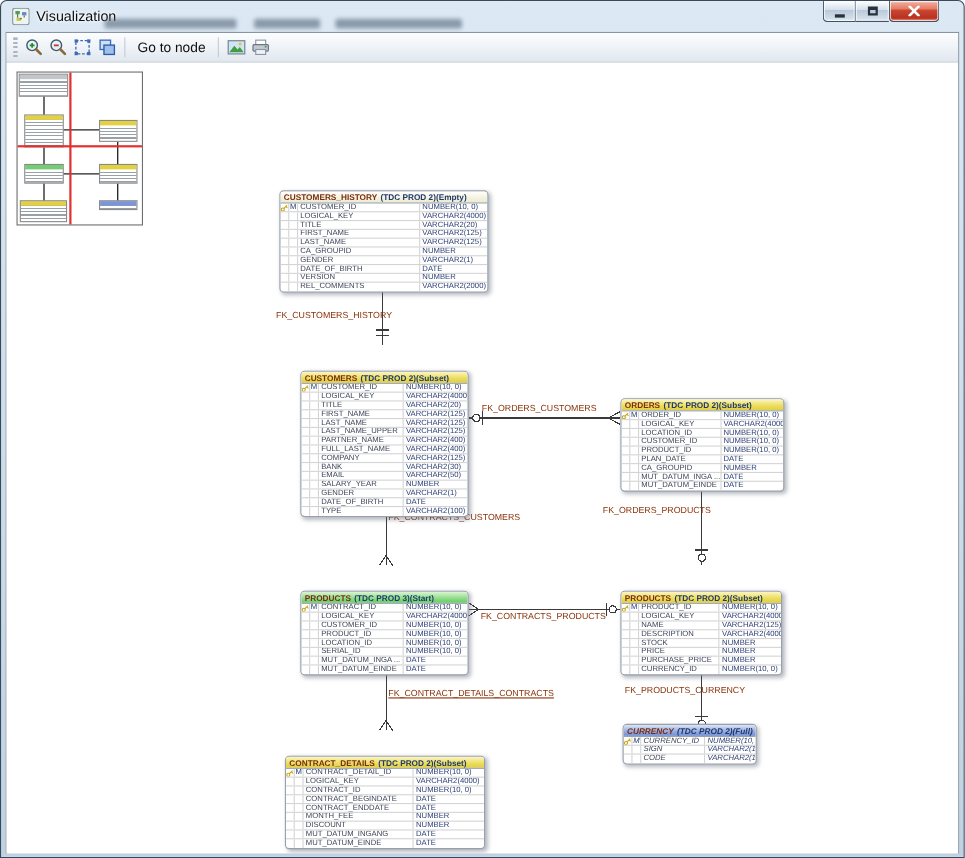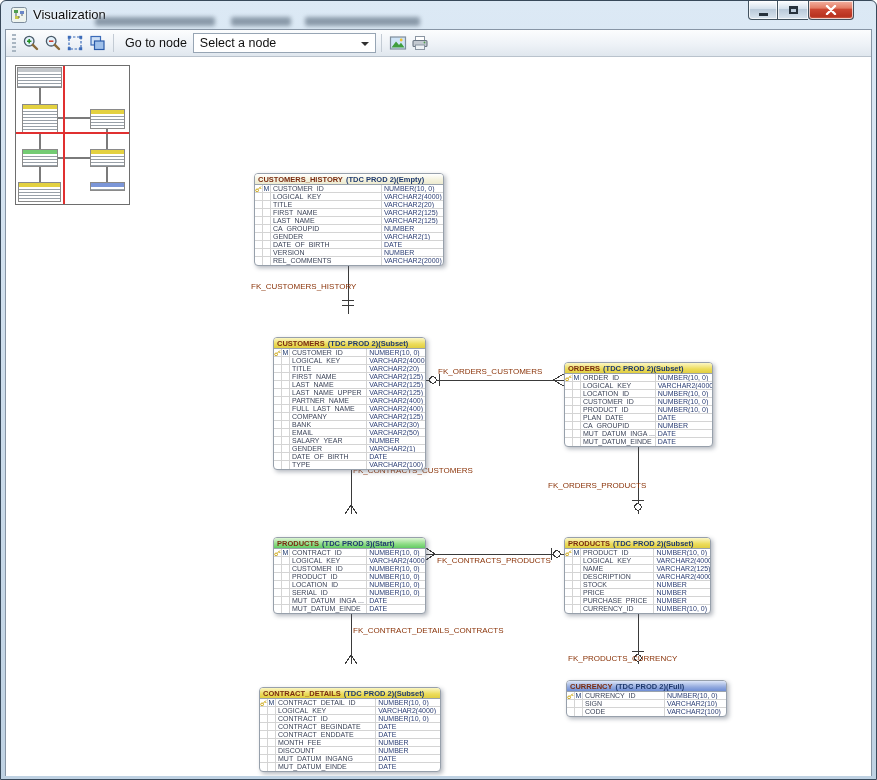--- a/index.html
+++ b/index.html
@@ -156,24 +156,20 @@
         </svg>
       </button>
       <button class="tbtn">
         <svg width="18" height="18" viewBox="0 0 18 18">
           <rect x="3" y="2.5" width="9.5" height="8.5" fill="#cfe0f5" stroke="#3a6ab8" stroke-width="1.2"></rect>
           <rect x="6.5" y="7" width="9.5" height="8.5" fill="#9fc0ea" stroke="#2a5aa8" stroke-width="1.2"></rect>
         </svg>
       </button>
       <div class="sep"></div>
       <span class="golabel">Go to node</span>
-      <div class="combo">
-        <span class="combo-text">Select a node</span>
-        <span class="combo-arrow"></span>
-      </div>
       <div class="sep"></div>
       <button class="tbtn">
         <svg width="18" height="18" viewBox="0 0 18 18">
           <rect x="1.5" y="3" width="15" height="12" fill="#cfe4f7" stroke="#7e8e9c" stroke-width="1.2"></rect>
           <path d="M2.5 13.5 L7 7.5 L10 11 L12 8.8 L15.5 13.5 Z" fill="#3f9e3f"></path>
           <circle cx="12.2" cy="6" r="1.4" fill="#f0c030"></circle>
         </svg>
       </button>
       <button class="tbtn">
         <svg width="18" height="18" viewBox="0 0 18 18">
@@ -259,24 +255,24 @@
           <line x1="632" y1="537" x2="632" y2="607"></line>
           <path d="M632 546 L626 537 M632 546 L638 537 M632 546 L632 537"></path>
           <line x1="626" y1="594" x2="638" y2="594"></line>
           <circle cx="632" cy="601" r="3.2" fill="#ffffff"></circle>
         </g>
       </svg>
 
       <div class="fklabel" style="left:245px;top:225px;">FK_CUSTOMERS_HISTORY</div>
       <div class="fklabel" style="left:432px;top:310px;">FK_ORDERS_CUSTOMERS</div>
       <div class="fklabel" style="left:347px;top:409px;">FK_CONTRACTS_CUSTOMERS</div>
-      <div class="fklabel" style="left:542px;top:424px;">FK_ORDERS_PRODUCTS</div>
+      <div class="fklabel" style="left:542px;top:402px;">FK_ORDERS_PRODUCTS</div>
       <div class="fklabel" style="left:431px;top:499px;">FK_CONTRACTS_PRODUCTS</div>
-      <div class="fklabel" style="left:347px;top:569px;">FK_CONTRACT_DETAILS_CONTRACTS</div>
-      <div class="fklabel" style="left:533px;top:597px;padding-left:29px;">FK_PRODUCTS_CURRENCY</div>
+      <div class="fklabel" style="left:347px;top:569px;text-decoration:underline;">FK_CONTRACT_DETAILS_CONTRACTS</div>
+      <div class="fklabel" style="left:533px;top:566px;padding-left:29px;">FK_PRODUCTS_CURRENCY</div>
 
       <div class="etable t-hist" style="left:248px;top:93px;width:190px;">
         <div class="thead th-empty">
           <span class="tname">CUSTOMERS_HISTORY</span><span class="tscope">(TDC PROD 2)(Empty)</span>
         </div>
         <div class="tbody">
 
             <div class="trow">
               <span class="cell ckey">
                 <svg class="keyicon" viewBox="0 0 10 10">
@@ -1020,21 +1016,21 @@
                   <path d="M4.5 5.5 L8.5 1.5 M7 3 L9 5" stroke="#C8A000" stroke-width="1.3"></path>
                 </svg>
               </span>
               <span class="cell cm"></span>
               <span class="cell cname">MUT_DATUM_EINDE</span>
               <span class="cell ctype">DATE</span>
             </div>
           </div>
       </div>
 
-      <div class="etable" style="left:560px;top:600px;width:161px;">
+      <div class="etable" style="left:560px;top:578px;width:122px;font-style:italic;">
         <div class="thead th-blue">
           <span class="tname">CURRENCY</span><span class="tscope">(TDC PROD 2)(Full)</span>
         </div>
         <div class="tbody">
 
             <div class="trow">
               <span class="cell ckey">
                 <svg class="keyicon" viewBox="0 0 10 10">
                   <circle cx="3" cy="7" r="2" fill="none" stroke="#C8A000" stroke-width="1.3"></circle>
                   <path d="M4.5 5.5 L8.5 1.5 M7 3 L9 5" stroke="#C8A000" stroke-width="1.3"></path>

